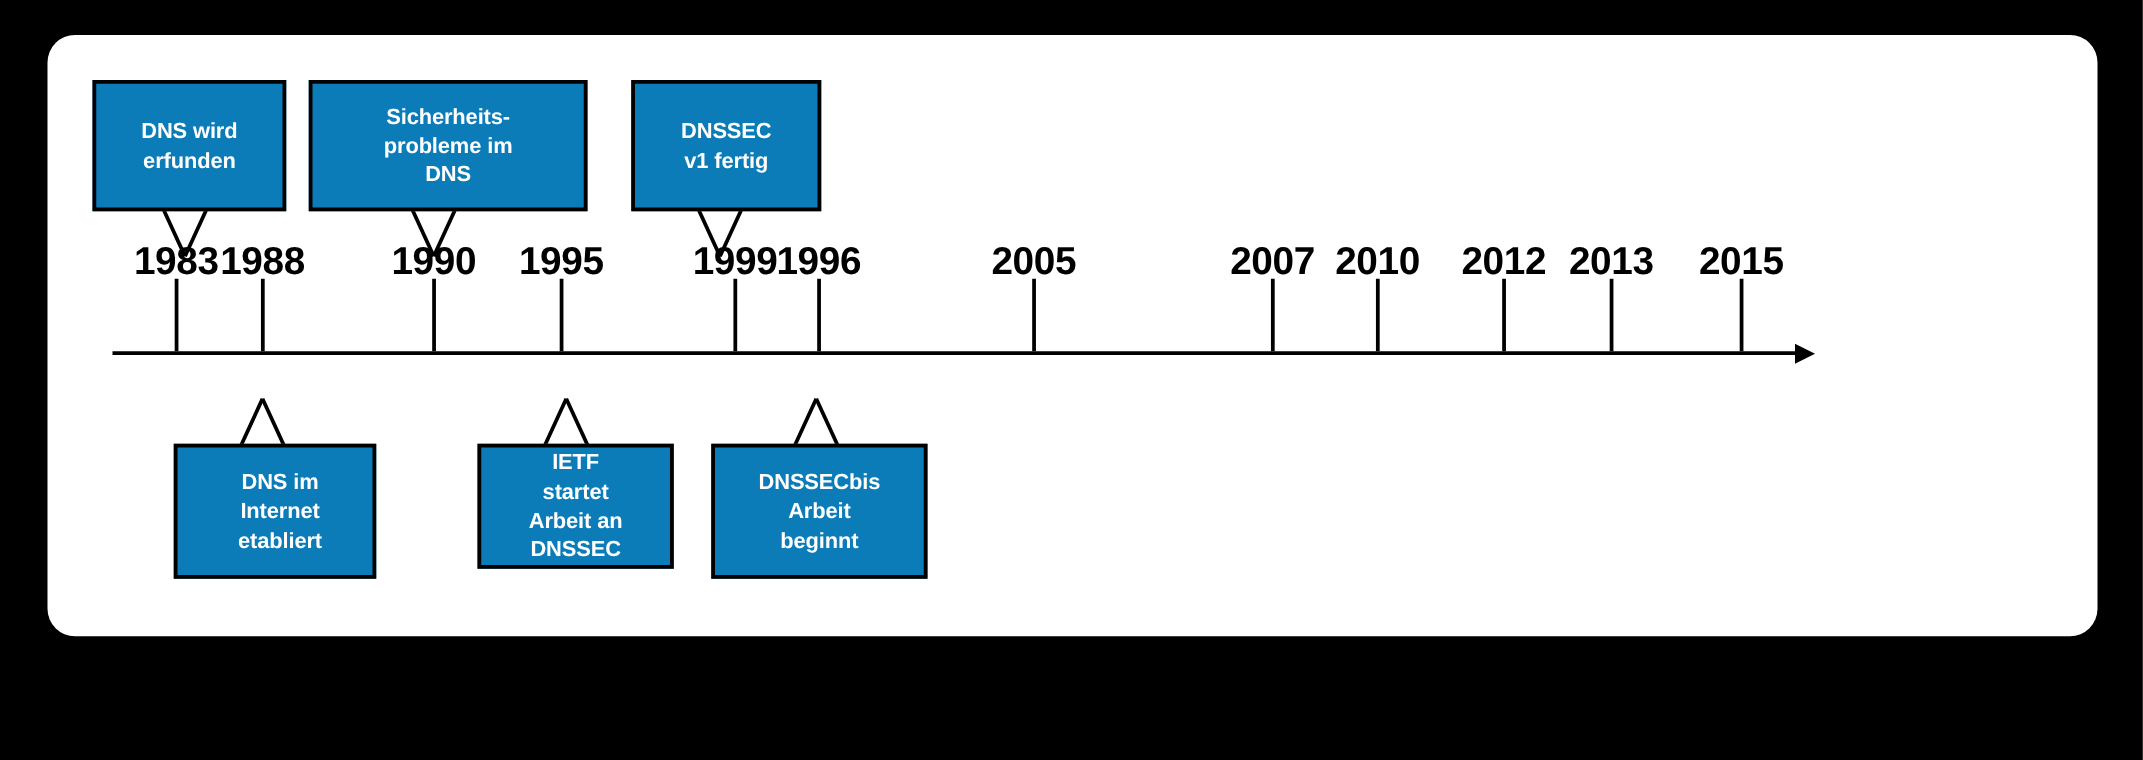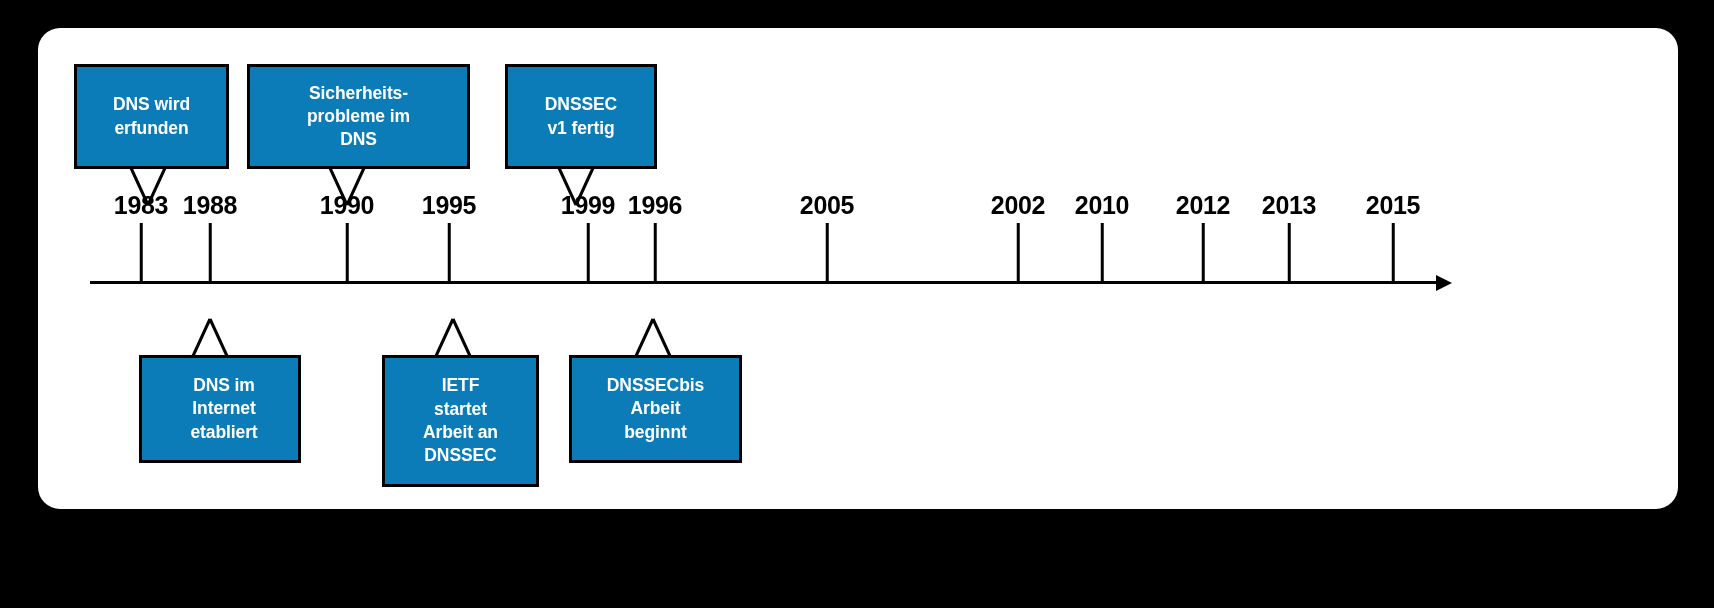--- a/index.html
+++ b/index.html
@@ -65,21 +65,21 @@
     height: 481px;
     pointer-events: none;
     overflow: visible;
   }
 
   
   .year-label {
     position: absolute;
     color: #000000;
     font-weight: bold;
-    font-size: 25px;
+    font-size: 31px;
     letter-spacing: -0.3px;
     transform: translateX(-50%);
     white-space: nowrap;
   }
 
   
   .tick {
     position: absolute;
     width: 2.5px;
     background: #000000;
@@ -138,40 +138,40 @@
         <div class="year-label" style="left: 309px; top: 163px;">1990</div>
         <div class="tick" style="left: 411px; top: 195px; height: 58px;"></div>
         <div class="year-label" style="left: 411px; top: 163px;">1995</div>
         <div class="tick" style="left: 550px; top: 195px; height: 58px;"></div>
         <div class="year-label" style="left: 550px; top: 163px; text-align: right;">1999</div>
         <div class="tick" style="left: 617px; top: 195px; height: 58px;"></div>
         <div class="year-label" style="left: 617px; top: 163px;">1996</div>
         <div class="tick" style="left: 789px; top: 195px; height: 58px;"></div>
         <div class="year-label" style="left: 789px; top: 163px;">2005</div>
         <div class="tick" style="left: 980px; top: 195px; height: 58px;"></div>
-        <div class="year-label" style="left: 980px; top: 163px;">2002</div>
+        <div class="year-label" style="left: 980px; top: 163px;">2007</div>
         <div class="tick" style="left: 1064px; top: 195px; height: 58px;"></div>
         <div class="year-label" style="left: 1064px; top: 163px;">2010</div>
         <div class="tick" style="left: 1165px; top: 195px; height: 58px;"></div>
         <div class="year-label" style="left: 1165px; top: 163px;">2012</div>
         <div class="tick" style="left: 1251px; top: 195px; height: 58px;"></div>
         <div class="year-label" style="left: 1251px; top: 163px;">2013</div>
         <div class="tick" style="left: 1355px; top: 195px; height: 58px;"></div>
         <div class="year-label" style="left: 1355px; top: 163px;">2015</div>
         <div class="event-box" style="left: 209px; top: 36px; width: 223px; height: 105px;">Sicherheits-
 probleme im
 DNS</div>
         <div class="event-box" style="left: 36px; top: 36px; width: 155px; height: 105px;">DNS wird
 erfunden</div>
         <div class="event-box" style="left: 467px; top: 36px; width: 152px; height: 105px;">DNSSEC
 v1 fertig</div>
         <div class="event-box" style="left: 101px; top: 327px; width: 162px; height: 108px; padding-left: 14px;">DNS im
 Internet
 etabliert</div>
-        <div class="event-box" style="left: 344px; top: 327px; width: 157px; height: 132px;">IETF
+        <div class="event-box" style="left: 344px; top: 327px; width: 157px; height: 100px;">IETF
 startet
 Arbeit an
 DNSSEC</div>
         <div class="event-box" style="left: 531px; top: 327px; width: 173px; height: 108px;">DNSSECbis
 Arbeit
 beginnt</div>
       </div>
   </div>
 </div>
 

